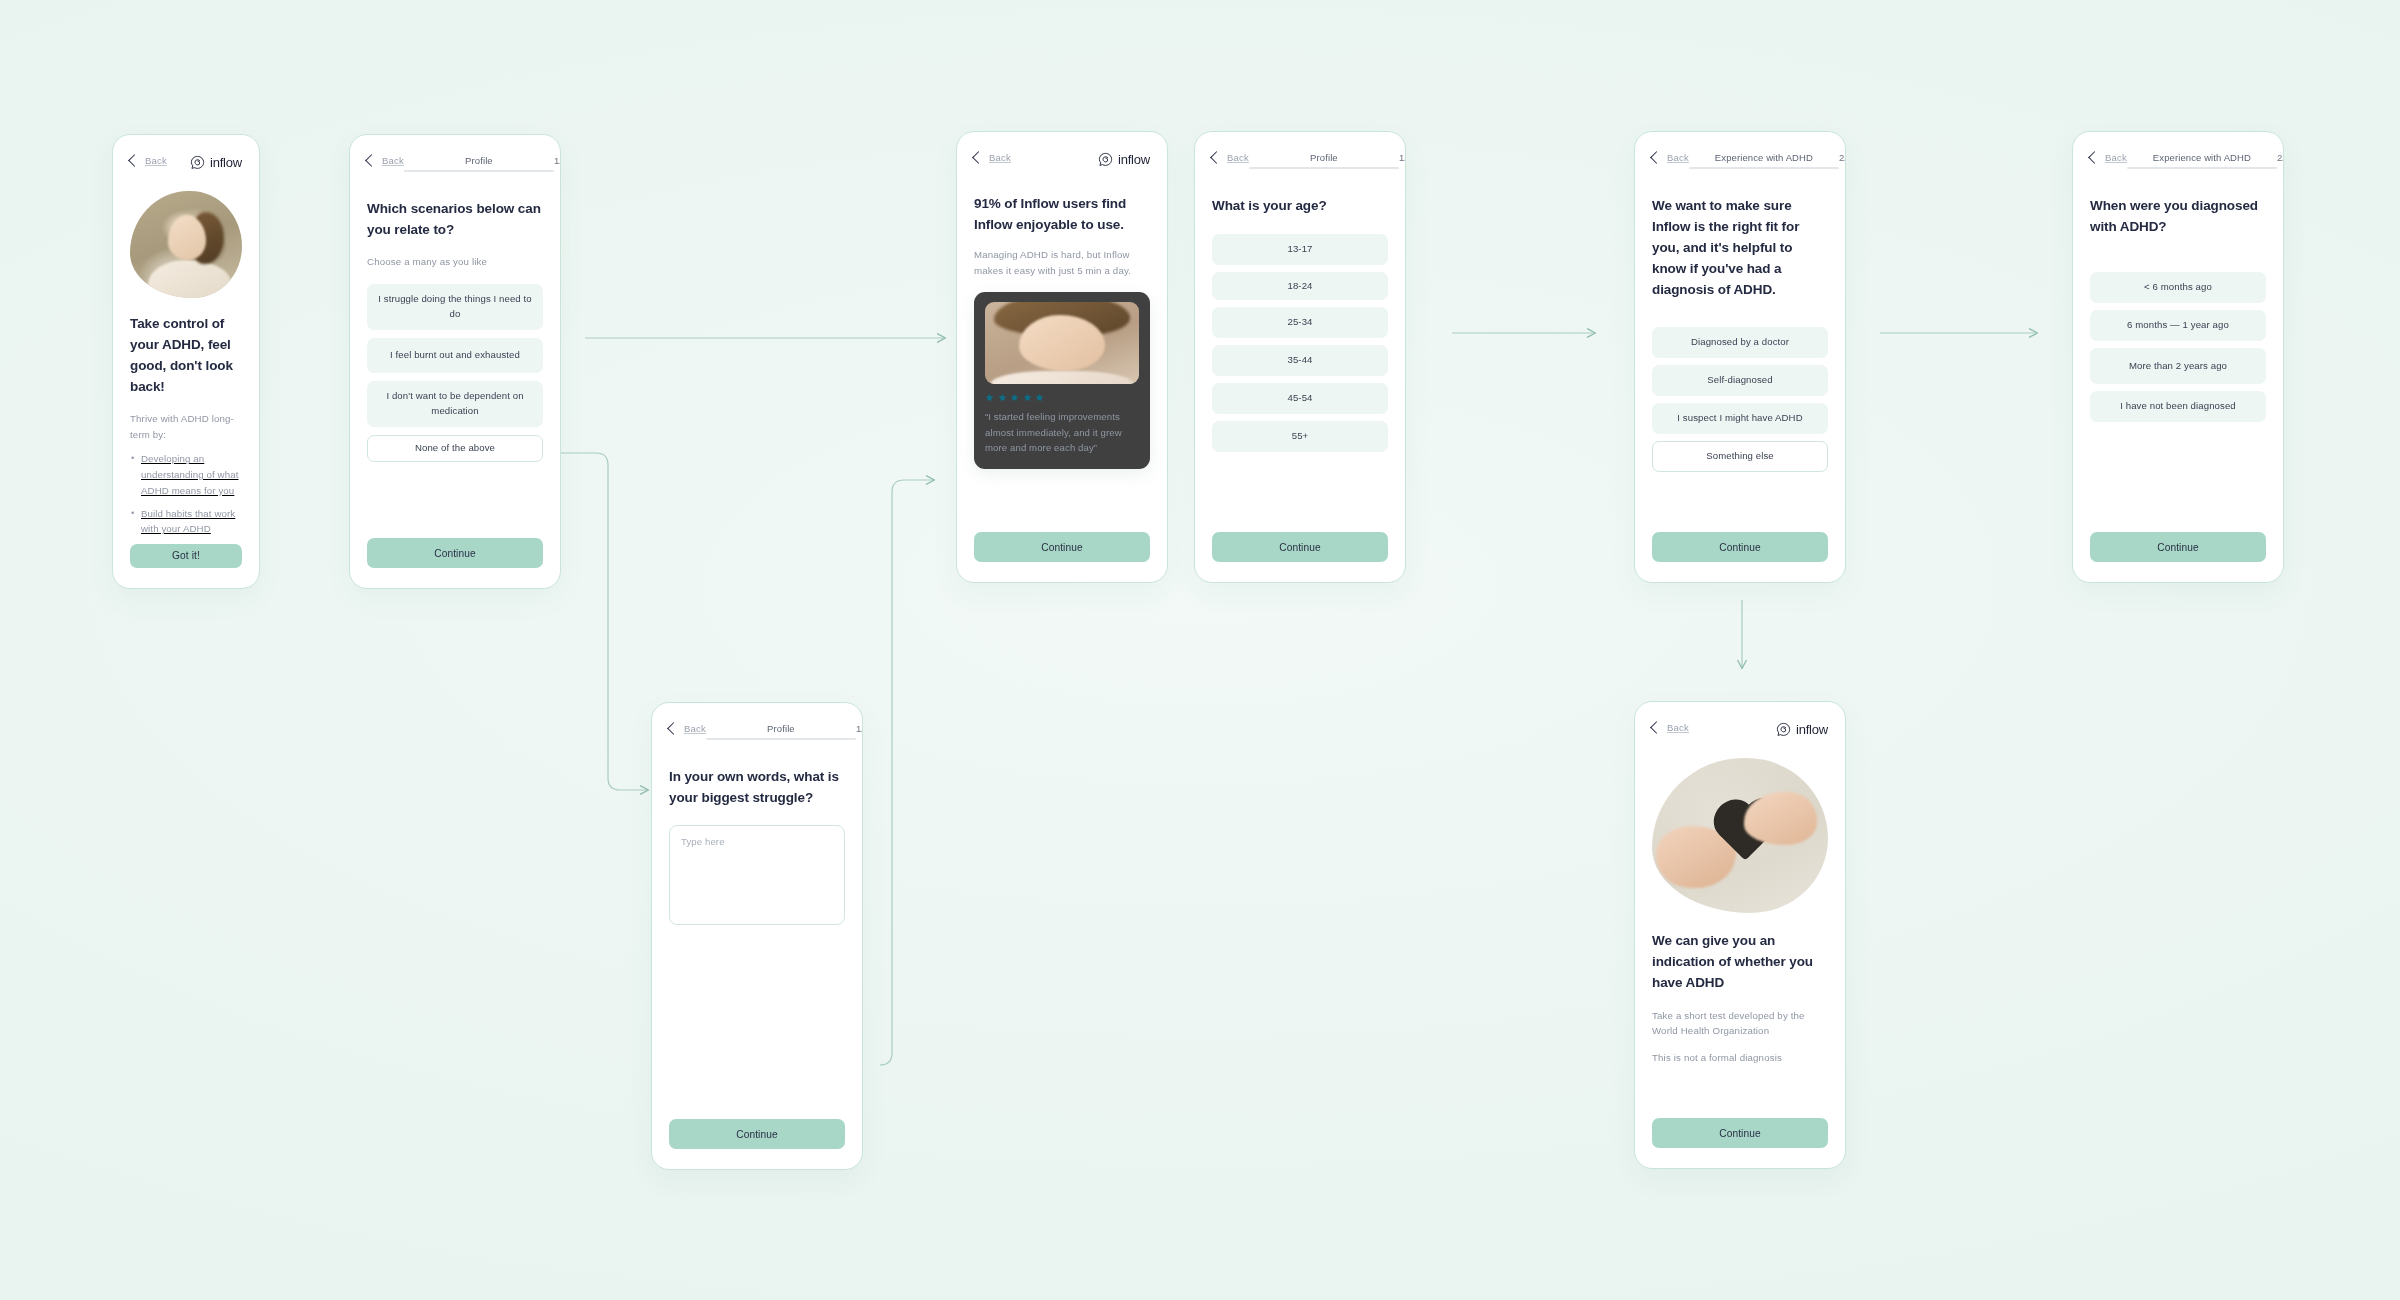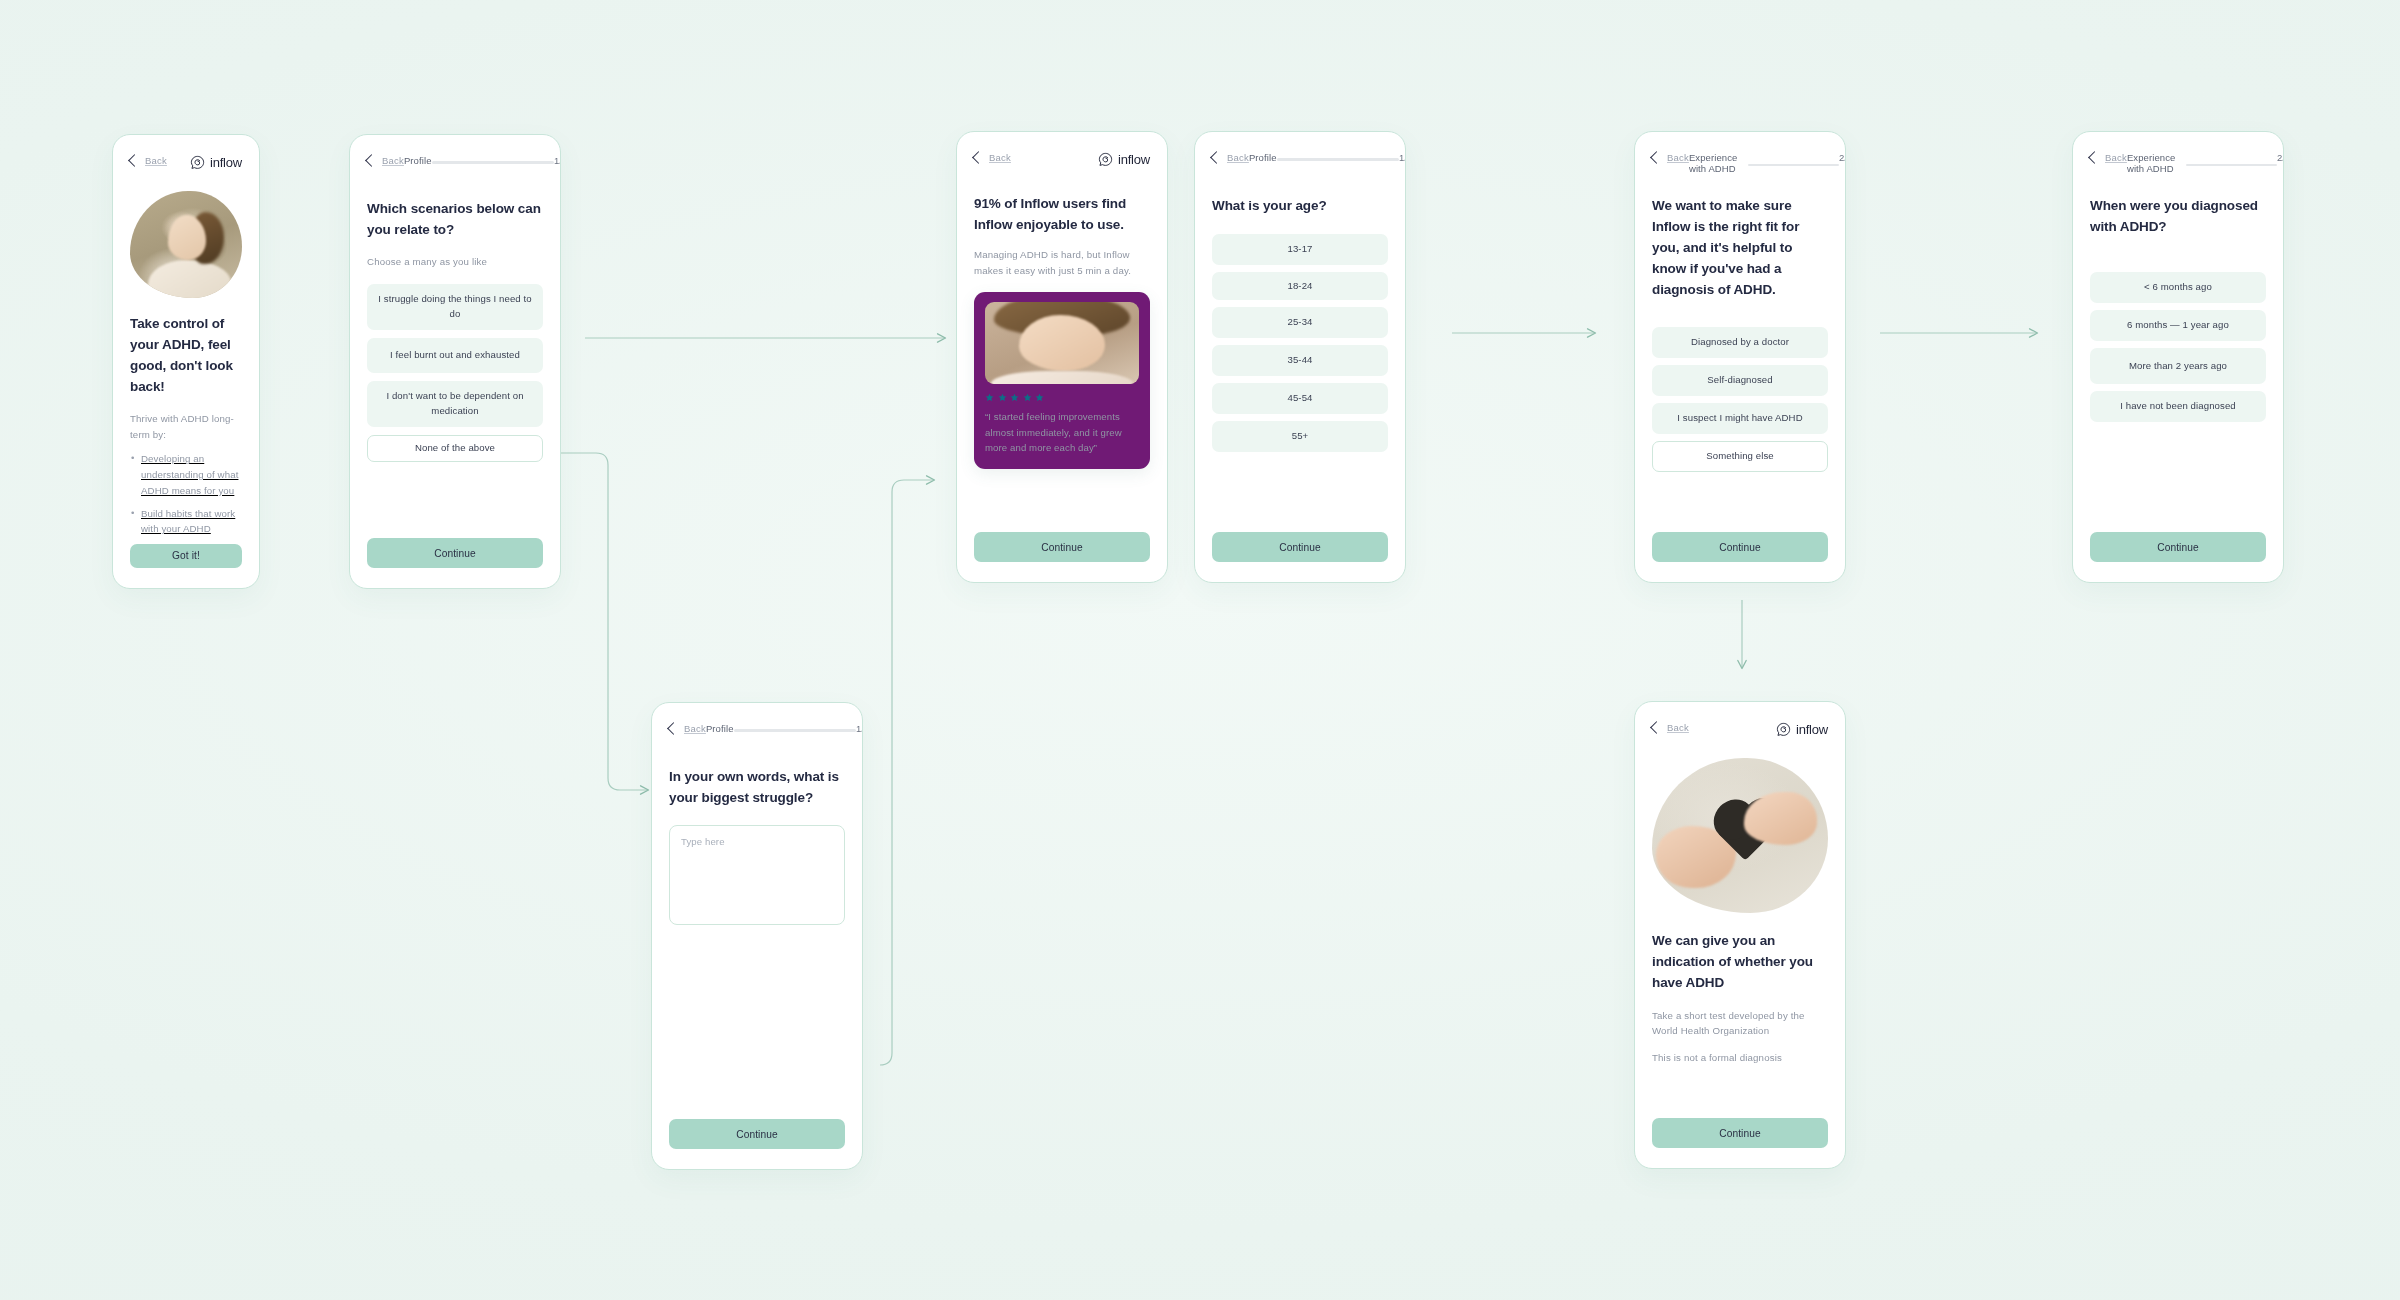--- a/index.html
+++ b/index.html
@@ -61,21 +61,21 @@
   .logo { display: flex; align-items: center; gap: 5px; margin-left: auto; }
   .logo-mark { width: 15px; height: 15px; display:block; }
   .logo-text {
     font-size: 13px; color: #1f2336; letter-spacing: -.2px;
     font-family: Liberation Sans, sans-serif;
   }
 
   
   .prog {
     margin-left: auto; margin-right: auto;
-    display: flex; align-items: center;
+    display: flex; flex-direction: column; align-items: center;
     width: 150px;
   }
   .prog-title { font-size: 9.5px; color: #5c6373; letter-spacing: .1px; }
   .prog-track {
     margin-top: 4px;
     width: 150px; height: 2.4px;
     background: #e4e7ea; border-radius: 2px; overflow: hidden;
   }
   .prog-fill { height: 100%; background: #8fd0bb; border-radius: 2px; }
   .prog-count { font-size: 9.5px; color: #6b7280; margin-left: auto; letter-spacing: .2px; }
@@ -226,21 +226,21 @@
     border-radius: 7px;
     background: #a8d7c8;
     color: #2a3044;
     font-size: 10.2px;
     display: flex; align-items: center; justify-content: center;
     letter-spacing: .1px;
   }
 
   
   .tcard {
-    background: #701a75;
+    background: #404040;
     border-radius: 11px;
     box-shadow: 0 5px 16px rgba(70,120,105,.10);
     padding: 10px 11px 13px 11px;
   }
   .stars { display: flex; gap: 3.5px; margin: 9px 0 7px 0; }
   .star { width: 9px; height: 9px; display:block; }
   .quote { font-size: 9.6px; line-height: 1.62; color: #8f96a3; letter-spacing: .1px; }
 
   
   .ta {

